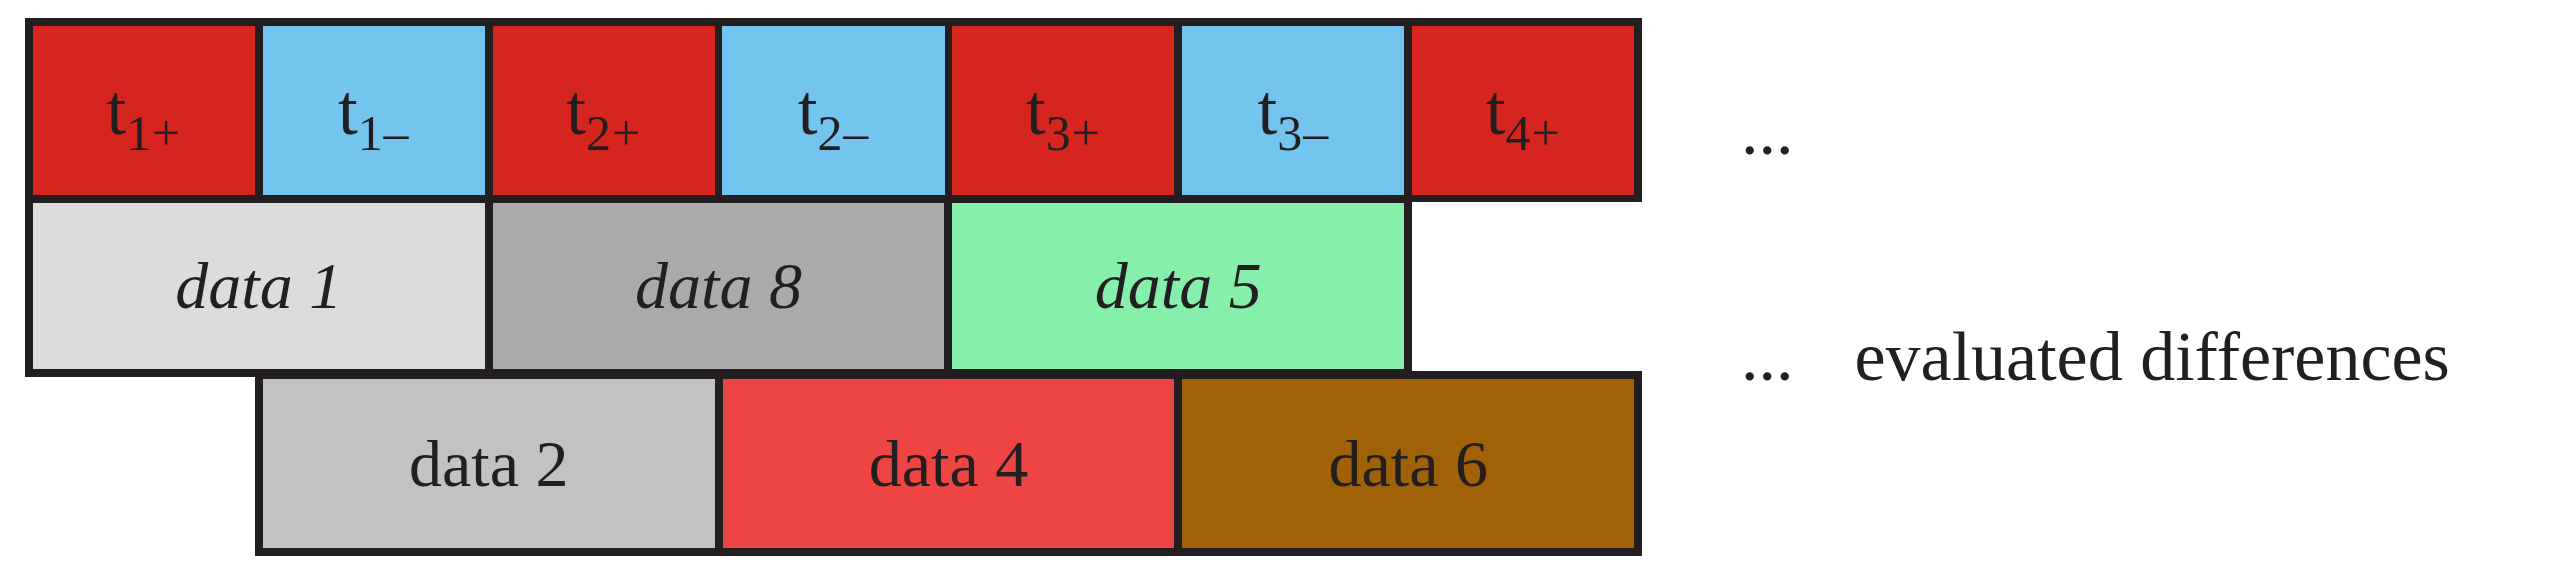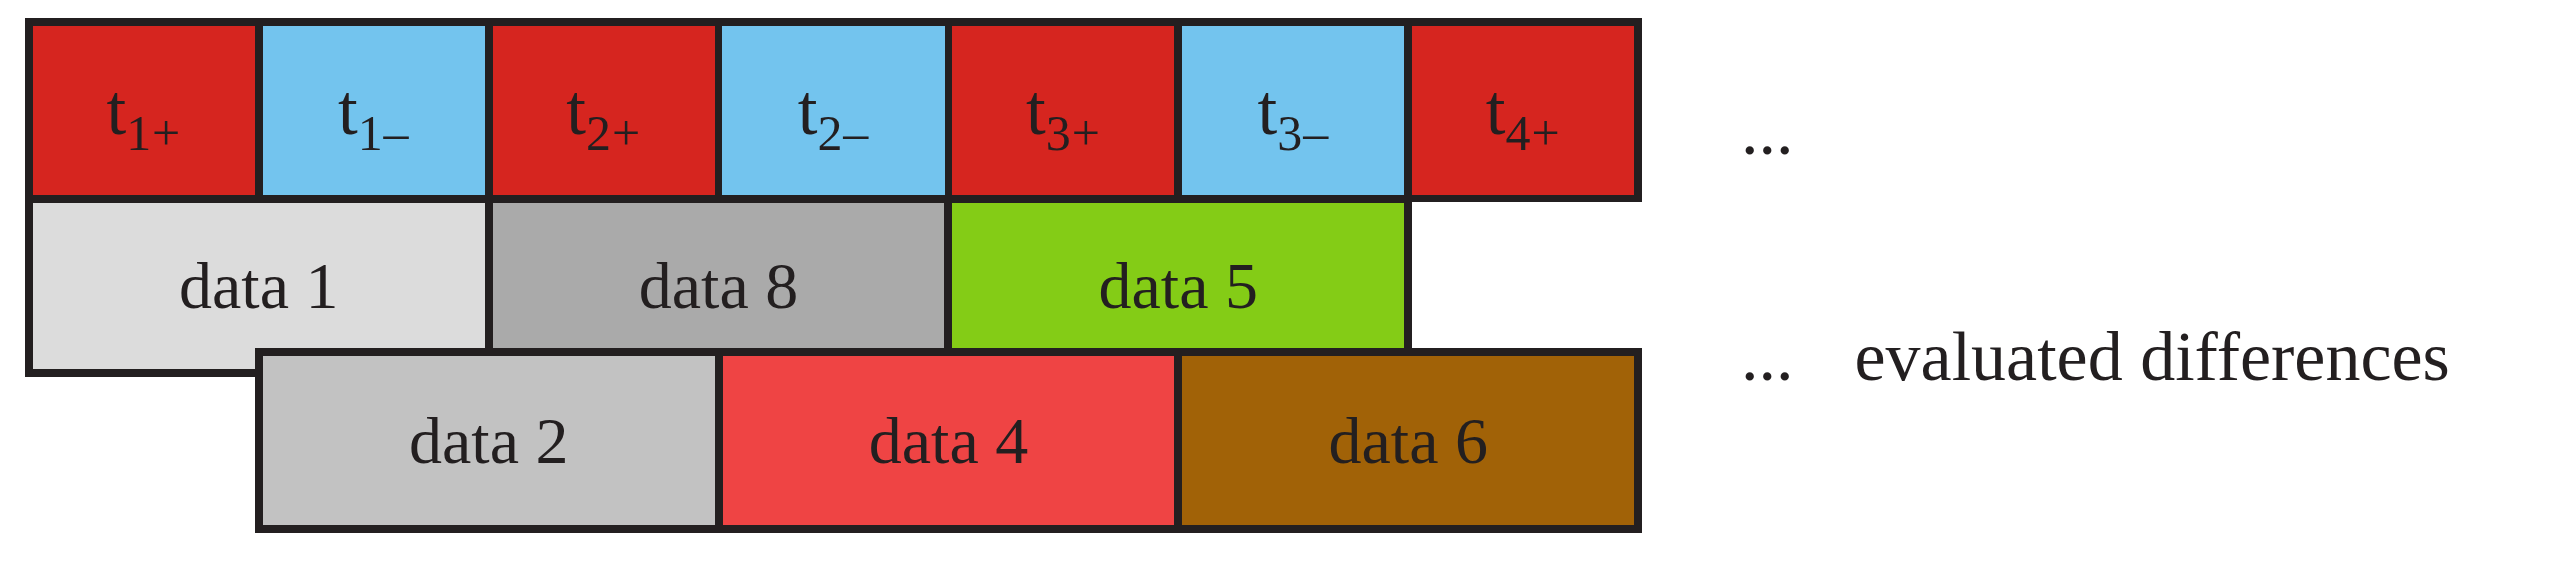--- a/index.html
+++ b/index.html
@@ -18,22 +18,22 @@
   }
   .row {
     position: absolute;
     display: flex;
     box-sizing: border-box;
     background: #231f20;   
     padding: 7.8px;
     gap: 7.8px;
   }
   .row-samples  { left: 25px;  top: 18.3px;  width: 1617px; height: 184px; }
-  .row-diff1    { left: 25px;  top: 195px; width: 1387px; height: 182px; }
-  .row-diff2    { left: 255px; top: 348px; width: 1387px; height: 185px; }
+  .row-diff1    { left: 25px;  top: 195px; width: 1387px; height: 182px; font-style: italic; }
+  .row-diff2    { left: 255px; top: 371px; width: 1387px; height: 185px; }
   .cell {
     flex: 1 1 0;
     display: flex;
     align-items: center;
     justify-content: center;
     min-width: 0;
   }
   .sample-cell {
     font-size: 71px;
     line-height: 1;
@@ -101,21 +101,21 @@
     </div>
   </div>
 
   <div class="row row-diff1">
     <div class="cell data-cell" style="background-color: rgb(220, 220, 220);">
       <span>data 1</span>
     </div>
     <div class="cell data-cell" style="background-color: rgb(170, 170, 170);">
       <span>data 8</span>
     </div>
-    <div class="cell data-cell" style="background-color: #84cc16; text-align: center;">
+    <div class="cell data-cell" style="background-color: #86efac; text-align: center;">
       <span>data 5</span>
     </div>
   </div>
 
   <div class="row row-diff2">
     <div class="cell data-cell" style="background-color: rgb(194, 194, 194);">
       <span>data 2</span>
     </div>
     <div class="cell data-cell" style="background-color: #ef4444;">
       <span>data 4</span>

